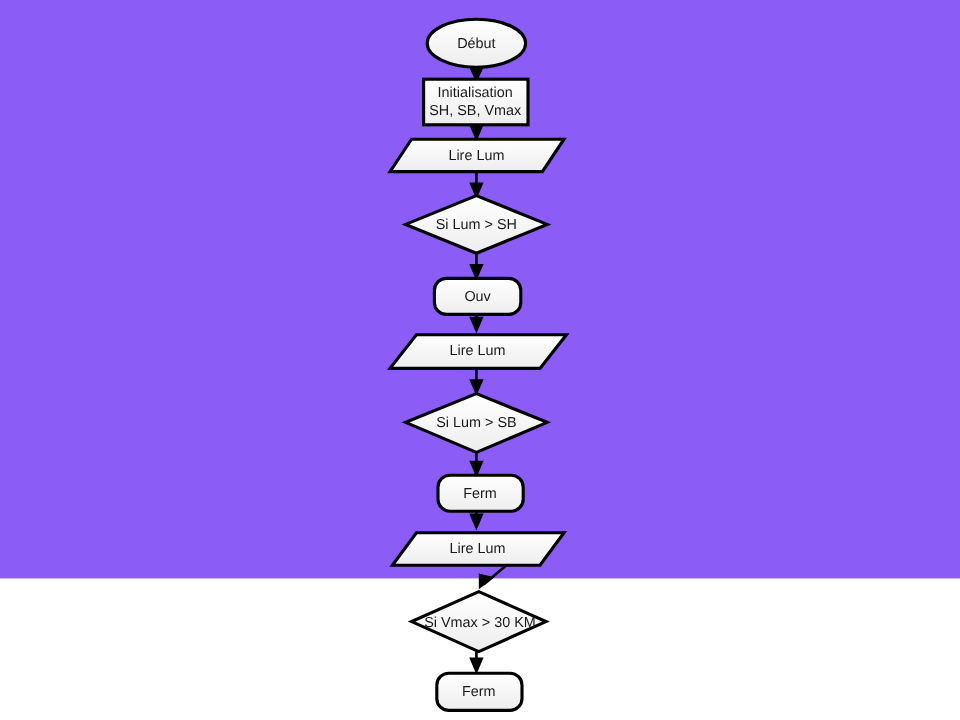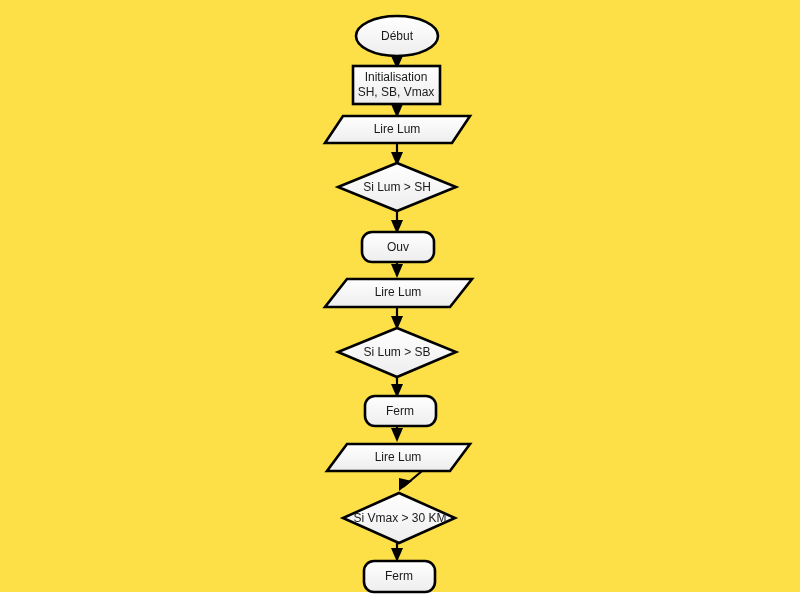--- a/index.html
+++ b/index.html
@@ -10,22 +10,22 @@
   }
   body {
     width: 800px;
     height: 600px;
     overflow: hidden;
     font-family: "Liberation Sans", sans-serif;
   }
   #canvas {
     position: relative;
     width: 800px;
-    height: 592px;
-    background: #fde047;
+    height: 482px;
+    background: #8b5cf6;
   }
   svg#flow {
     display: block;
     width: 800px;
     height: 600px;
   }
   .node-shape {
     stroke: #000000;
     stroke-width: 2.6;
     stroke-linejoin: miter;

